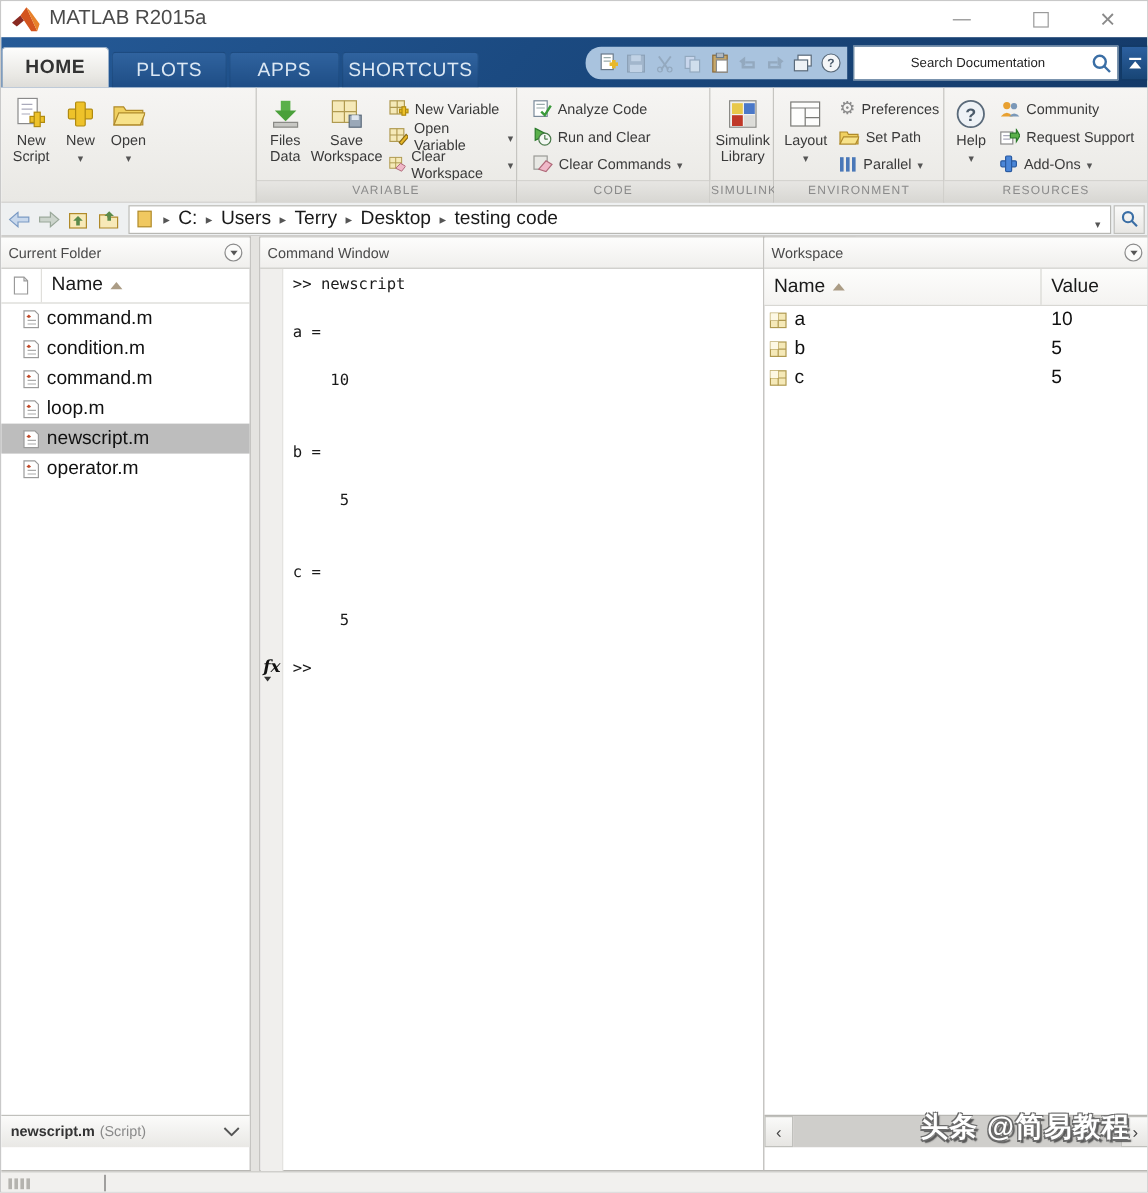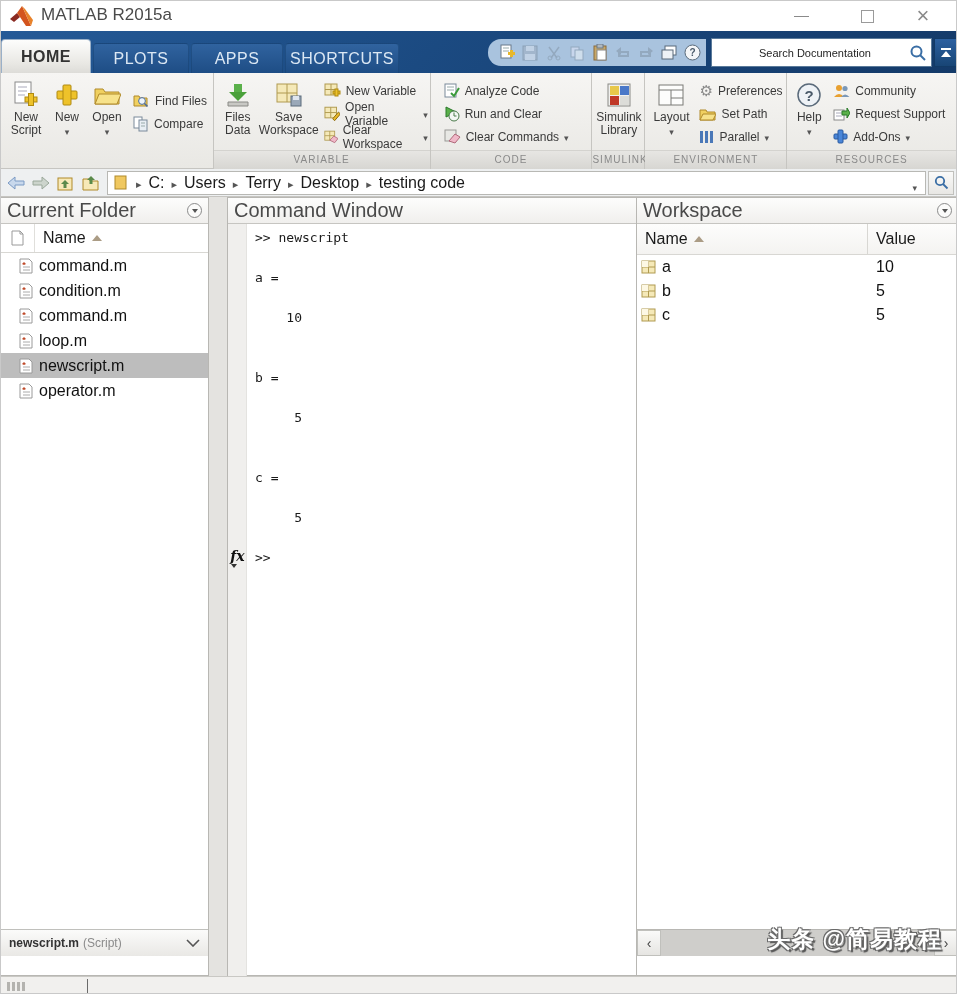--- a/index.html
+++ b/index.html
@@ -71,24 +71,24 @@
   .crumb { cursor:pointer; }
   .sep::after { content:"▸"; font-size:11px; color:#555; }
   .crumb-dd { position:absolute; right:8px; top:5px; }
   .addr-search { width:26px; height:24px; margin:0 2px; display:flex; align-items:center; justify-content:center;
     border:1px solid #c0c0bc; background:linear-gradient(#fafaf9,#e8e7e4); cursor:pointer; }
 
   
   .main { position:absolute; left:0; top:196px; width:100%; height:779px; background:#e4e3e0; }
   .panel { position:absolute; top:0; height:779px; background:#fff; border:1px solid #b8b7b3; }
   .p-folder { left:0; width:208px; border-left:none; }
-  .p-cmd { left:226px; width:497px; }
+  .p-cmd { left:215px; width:497px; }
   .p-ws { left:635px; width:322px; border-right:none; }
   .phead { height:26px; background:linear-gradient(#fdfdfc,#f0efed); border-bottom:1px solid #c6c5c1;
-    display:flex; align-items:center; padding:0 6px; font-size:20px; color:#4a4a4a; }
+    display:flex; align-items:center; padding:0 6px; font-size:12px; color:#4a4a4a; }
   .phead .sp { flex:1; }
   .circ-btn { width:15px; height:15px; border:1px solid #8a8a8a; border-radius:50%; display:flex; align-items:center;
     justify-content:center; cursor:pointer; background:#fbfbfa; }
   .circ-btn i { display:block; width:0; height:0; border-left:3px solid transparent; border-right:3px solid transparent;
     border-top:4px solid #555; }
 
   
   .cf-colhead { position:relative; height:29px; border-bottom:1px solid #d8d7d3; display:flex; align-items:center; font-size:16px; color:#1a1a1a; }
   .cf-iconcol { width:34px; height:100%; border-right:1px solid #e0dfdb; display:flex; align-items:center; justify-content:center; }
   .cf-namecol { padding-left:8px; display:flex; align-items:center; gap:6px; }
@@ -275,39 +275,20 @@
         <div class="bigbtn" style="width:42px">
           <span class="bicon">
             <svg width="28" height="24" viewBox="0 0 28 24">
                 <path d="M2 6 L10 6 L12 9 L26 9 L26 21 L2 21 Z" fill="#f0d060" stroke="#b08a2a"></path>
                 <path d="M2 21 L6 11 L28 11 L24 21 Z" fill="#f7e28a" stroke="#b08a2a"></path>
               </svg>
             </span>
           <span>Open</span>
           <span class="dda"></span>
         </div>
-        <div class="smallcol pad2">
-          <div class="smallbtn">
-            <svg width="17" height="15" viewBox="0 0 17 15">
-                <path d="M1 3 L6 3 L7 5 L14 5 L14 13 L1 13 Z" fill="#f0d060" stroke="#b08a2a"></path>
-                <circle cx="9" cy="8" r="3.4" fill="#eef4fa" stroke="#4a6a9a"></circle>
-                <line x1="11.5" y1="10.5" x2="14.5" y2="13.5" stroke="#4a6a9a" stroke-width="1.6"></line>
-              </svg>
-            <span>Find Files</span>
-          </div>
-          <div class="smallbtn">
-            <svg width="16" height="16" viewBox="0 0 16 16">
-                <rect x="1" y="1" width="8" height="11" fill="#fff" stroke="#7a8a9a"></rect>
-                <rect x="6" y="4" width="8" height="11" fill="#e8eef4" stroke="#7a8a9a"></rect>
-                <line x1="8" y1="7" x2="12" y2="7" stroke="#9aa"></line>
-                <line x1="8" y1="10" x2="12" y2="10" stroke="#9aa"></line>
-              </svg>
-            <span>Compare</span>
-          </div>
-        </div>
       </div>
     </div>
 
     <div class="rsection s-variable">
       <div class="rbody">
         <div class="bigbtn" style="width:50px">
           <span class="bicon">
             <svg width="26" height="26" viewBox="0 0 26 26">
                 <rect x="9" y="2" width="8" height="9" fill="#5ab04a"></rect>
                 <polygon points="4,10 22,10 13,19" fill="#4aa03a"></polygon>

